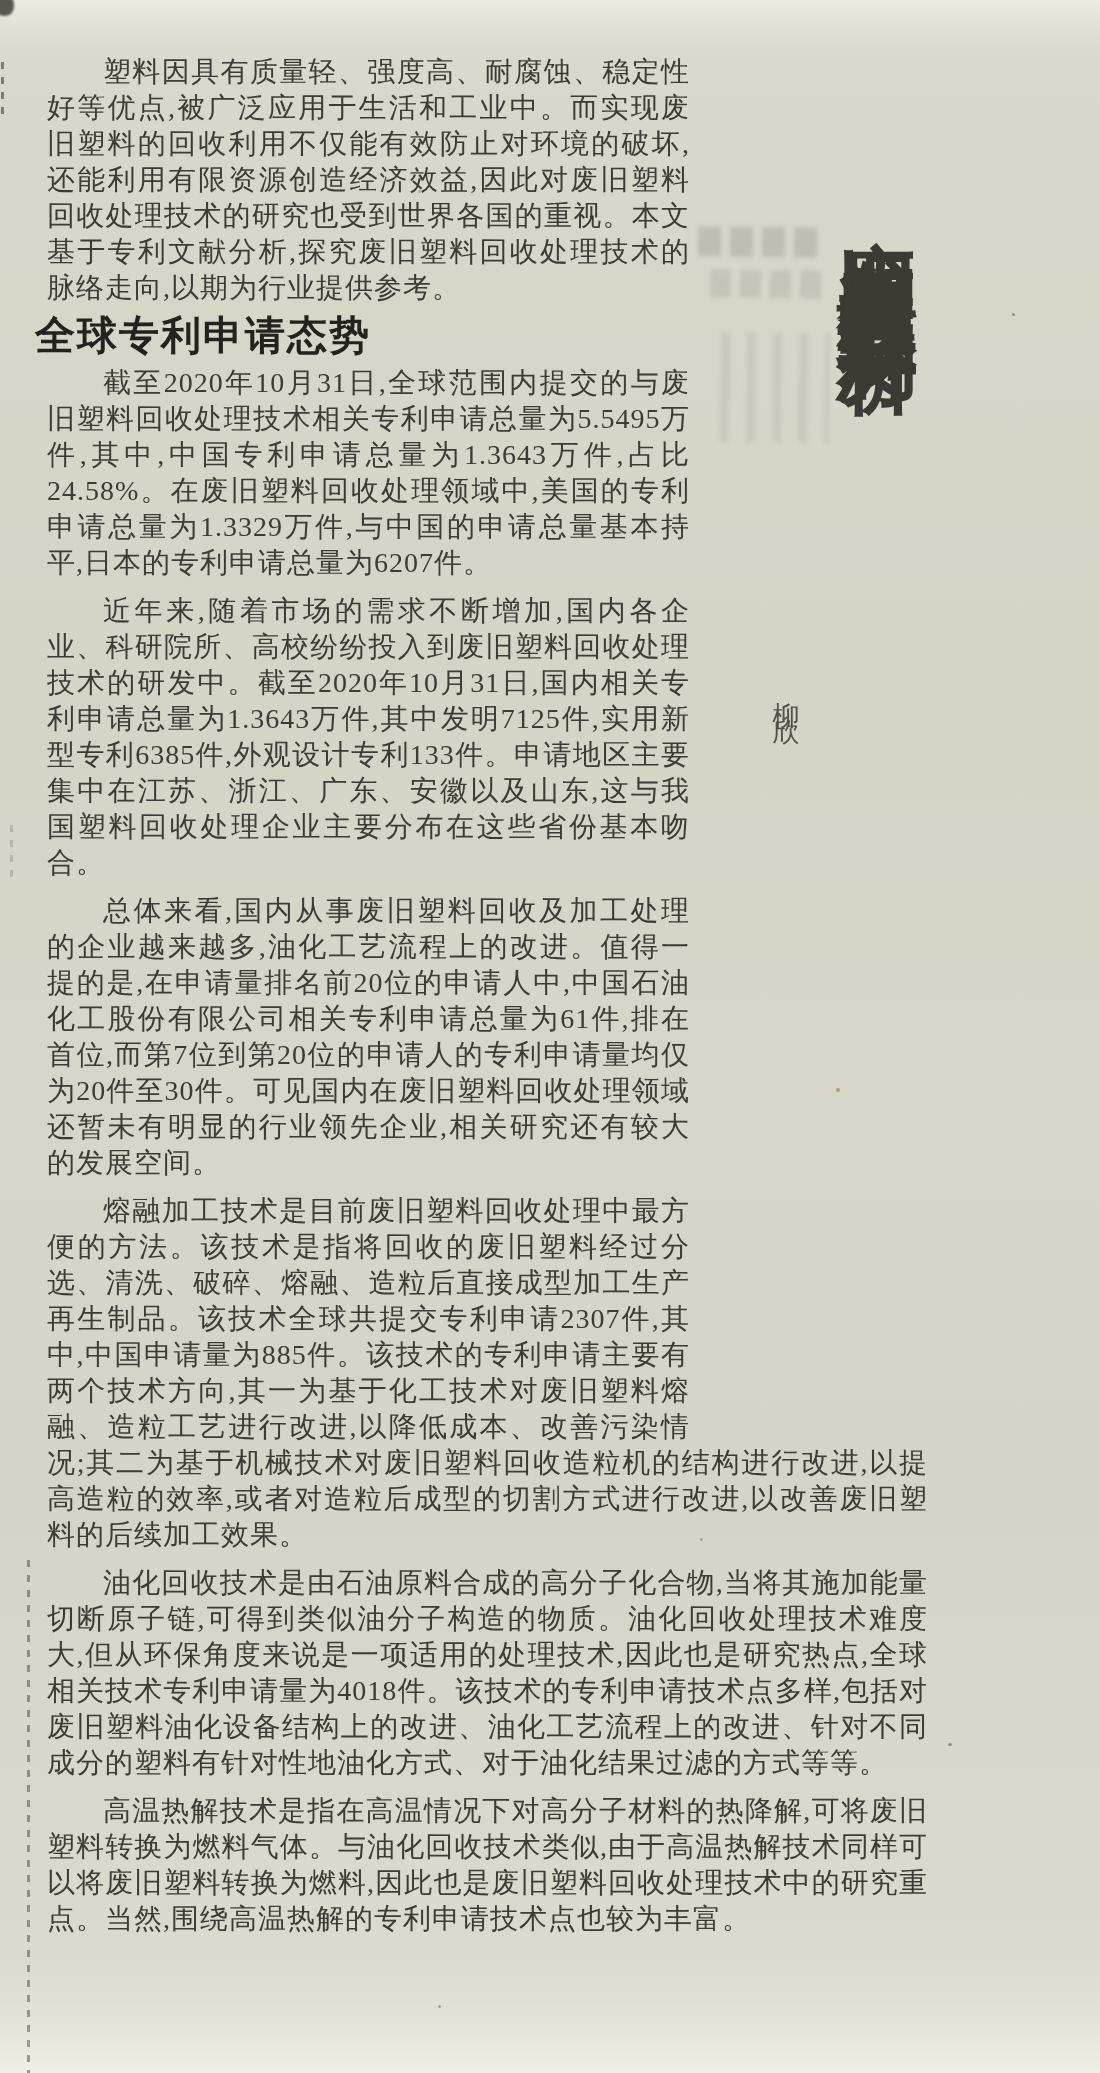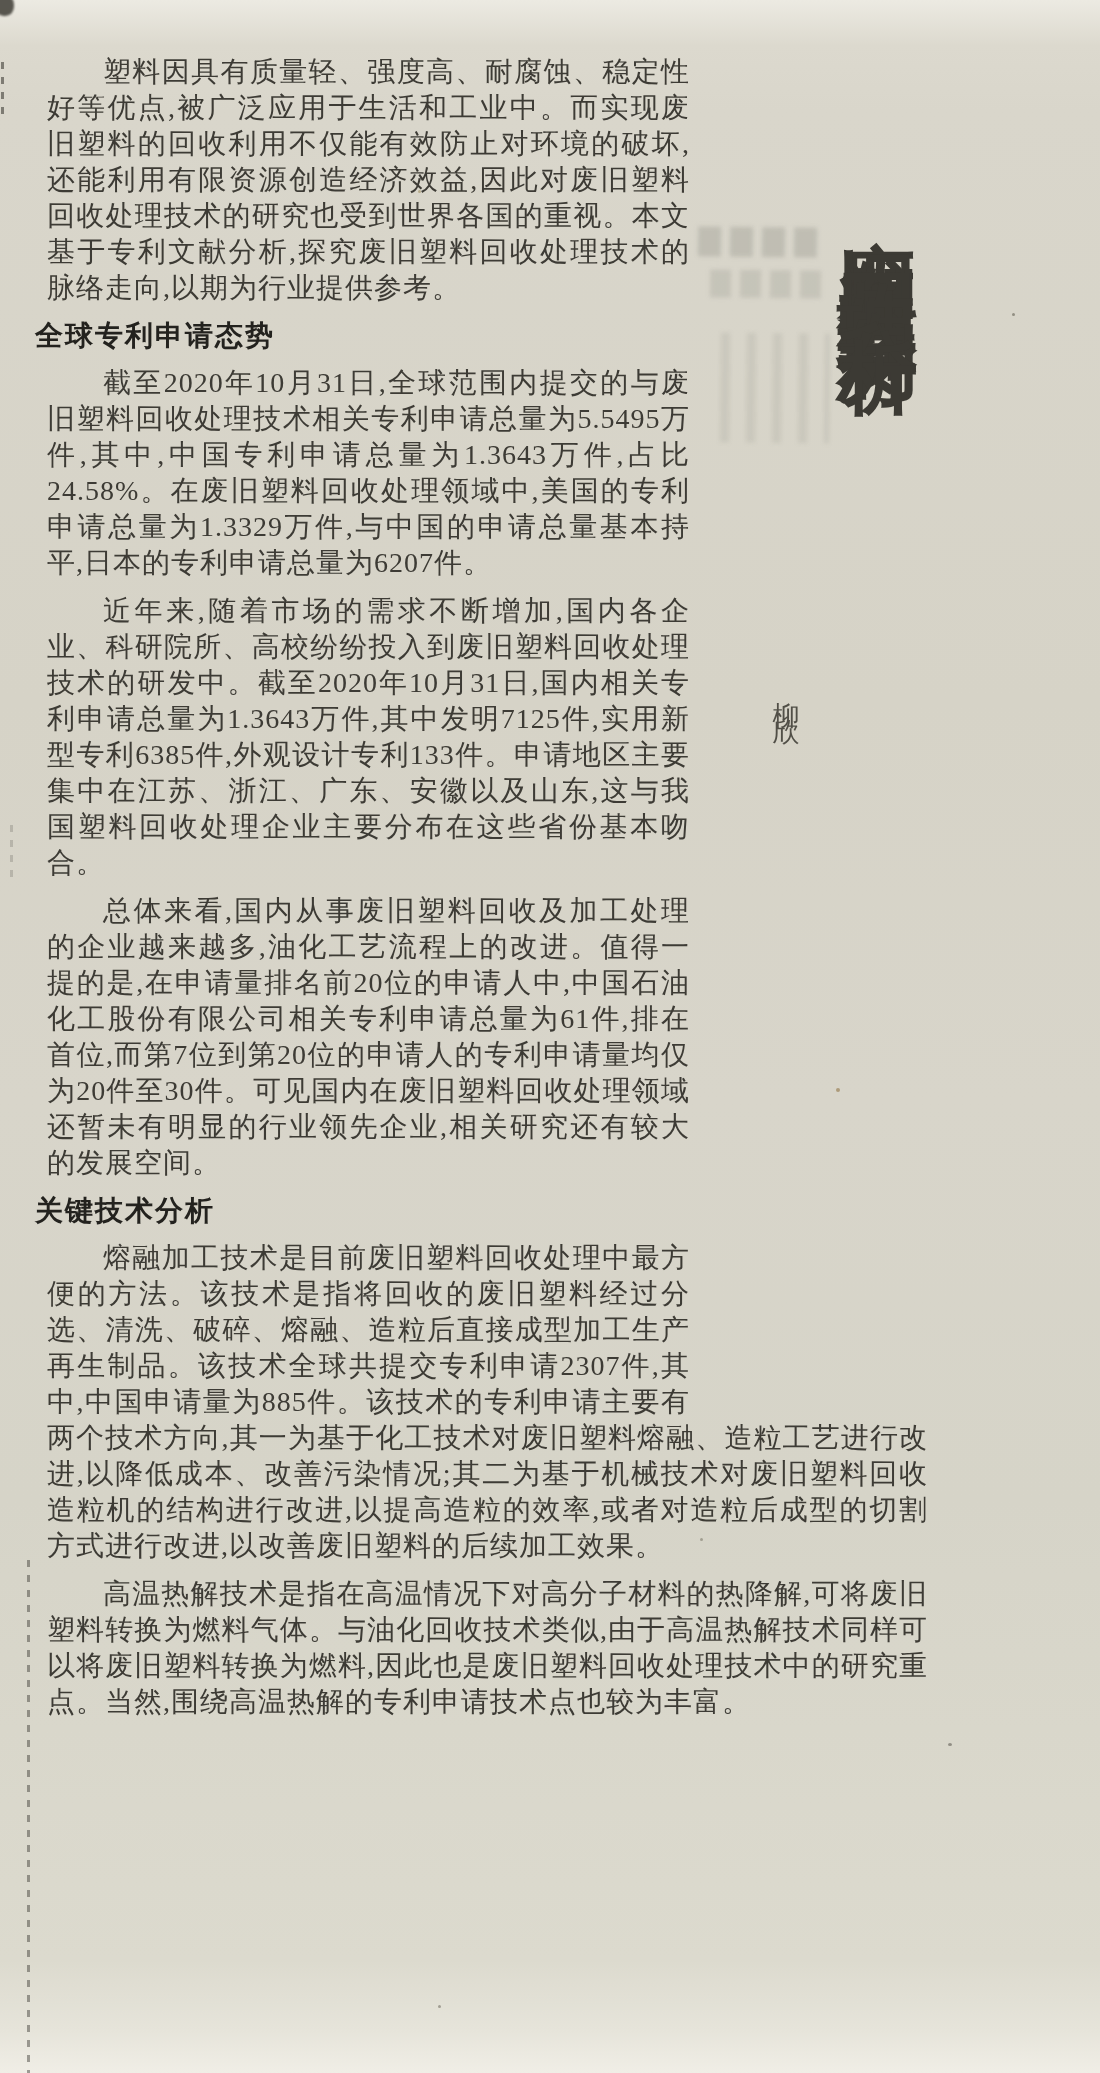--- a/index.html
+++ b/index.html
@@ -32,21 +32,21 @@
     position:absolute;left:35px;top:30px;width:905px;
     padding-top:12px;
     font-size:28px;letter-spacing:1px;
     text-align:justify;
   }
   .article p{margin:12px;text-indent:2em;}
   .lh-top{line-height:36px;}
   .lh-bottom{line-height:36px;}
   .heading{
     font-family:"Liberation Sans","DejaVu Sans",sans-serif;
-    font-size:28px;font-weight:700;letter-spacing:2px;
+    font-size:40px;font-weight:700;letter-spacing:2px;
     color:#23221e;line-height:35px;margin:5px 0 3px;
     text-align:left;
   }
   
   .title-block{
     float:right;width:250px;height:1370px;
     position:relative;
   }
   .vertical-title{
     position:absolute;right:14px;top:132px;height:1090px;width:96px;
@@ -96,18 +96,18 @@
     </div>
 
     <p class="lh-top">塑料因具有质量轻、强度高、耐腐蚀、稳定性好等优点,被广泛应用于生活和工业中。而实现废旧塑料的回收利用不仅能有效防止对环境的破坏,还能利用有限资源创造经济效益,因此对废旧塑料回收处理技术的研究也受到世界各国的重视。本文基于专利文献分析,探究废旧塑料回收处理技术的脉络走向,以期为行业提供参考。</p>
 
     <div class="heading">全球专利申请态势</div>
     <p class="lh-top">截至2020年10月31日,全球范围内提交的与废旧塑料回收处理技术相关专利申请总量为5.5495万件,其中,中国专利申请总量为1.3643万件,占比24.58%。在废旧塑料回收处理领域中,美国的专利申请总量为1.3329万件,与中国的申请总量基本持平,日本的专利申请总量为6207件。</p>
 
     <p class="lh-top">近年来,随着市场的需求不断增加,国内各企业、科研院所、高校纷纷投入到废旧塑料回收处理技术的研发中。截至2020年10月31日,国内相关专利申请总量为1.3643万件,其中发明7125件,实用新型专利6385件,外观设计专利133件。申请地区主要集中在江苏、浙江、广东、安徽以及山东,这与我国塑料回收处理企业主要分布在这些省份基本吻合。</p>
     <p class="lh-top">总体来看,国内从事废旧塑料回收及加工处理的企业越来越多,油化工艺流程上的改进。值得一提的是,在申请量排名前20位的申请人中,中国石油化工股份有限公司相关专利申请总量为61件,排在首位,而第7位到第20位的申请人的专利申请量均仅为20件至30件。可见国内在废旧塑料回收处理领域还暂未有明显的行业领先企业,相关研究还有较大的发展空间。</p>
 
-    <div class="heading">关键技术分析</div>
     <p class="lh-bottom">熔融加工技术是目前废旧塑料回收处理中最方便的方法。该技术是指将回收的废旧塑料经过分选、清洗、破碎、熔融、造粒后直接成型加工生产再生制品。该技术全球共提交专利申请2307件,其中,中国申请量为885件。该技术的专利申请主要有两个技术方向,其一为基于化工技术对废旧塑料熔融、造粒工艺进行改进,以降低成本、改善污染情况;其二为基于机械技术对废旧塑料回收造粒机的结构进行改进,以提高造粒的效率,或者对造粒后成型的切割方式进行改进,以改善废旧塑料的后续加工效果。</p>
+    <p class="lh-bottom">油化回收技术是由石油原料合成的高分子化合物,当将其施加能量切断原子链,可得到类似油分子构造的物质。油化回收处理技术难度大,但从环保角度来说是一项适用的处理技术,因此也是研究热点,全球相关技术专利申请量为4018件。该技术的专利申请技术点多样,包括对废旧塑料油化设备结构上的改进、油化工艺流程上的改进、针对不同成分的塑料有针对性地油化方式、对于油化结果过滤的方式等等。</p>
     <p class="lh-bottom">高温热解技术是指在高温情况下对高分子材料的热降解,可将废旧塑料转换为燃料气体。与油化回收技术类似,由于高温热解技术同样可以将废旧塑料转换为燃料,因此也是废旧塑料回收处理技术中的研究重点。当然,围绕高温热解的专利申请技术点也较为丰富。</p>
 
   </div>
 </div>
 
 </body></html>

